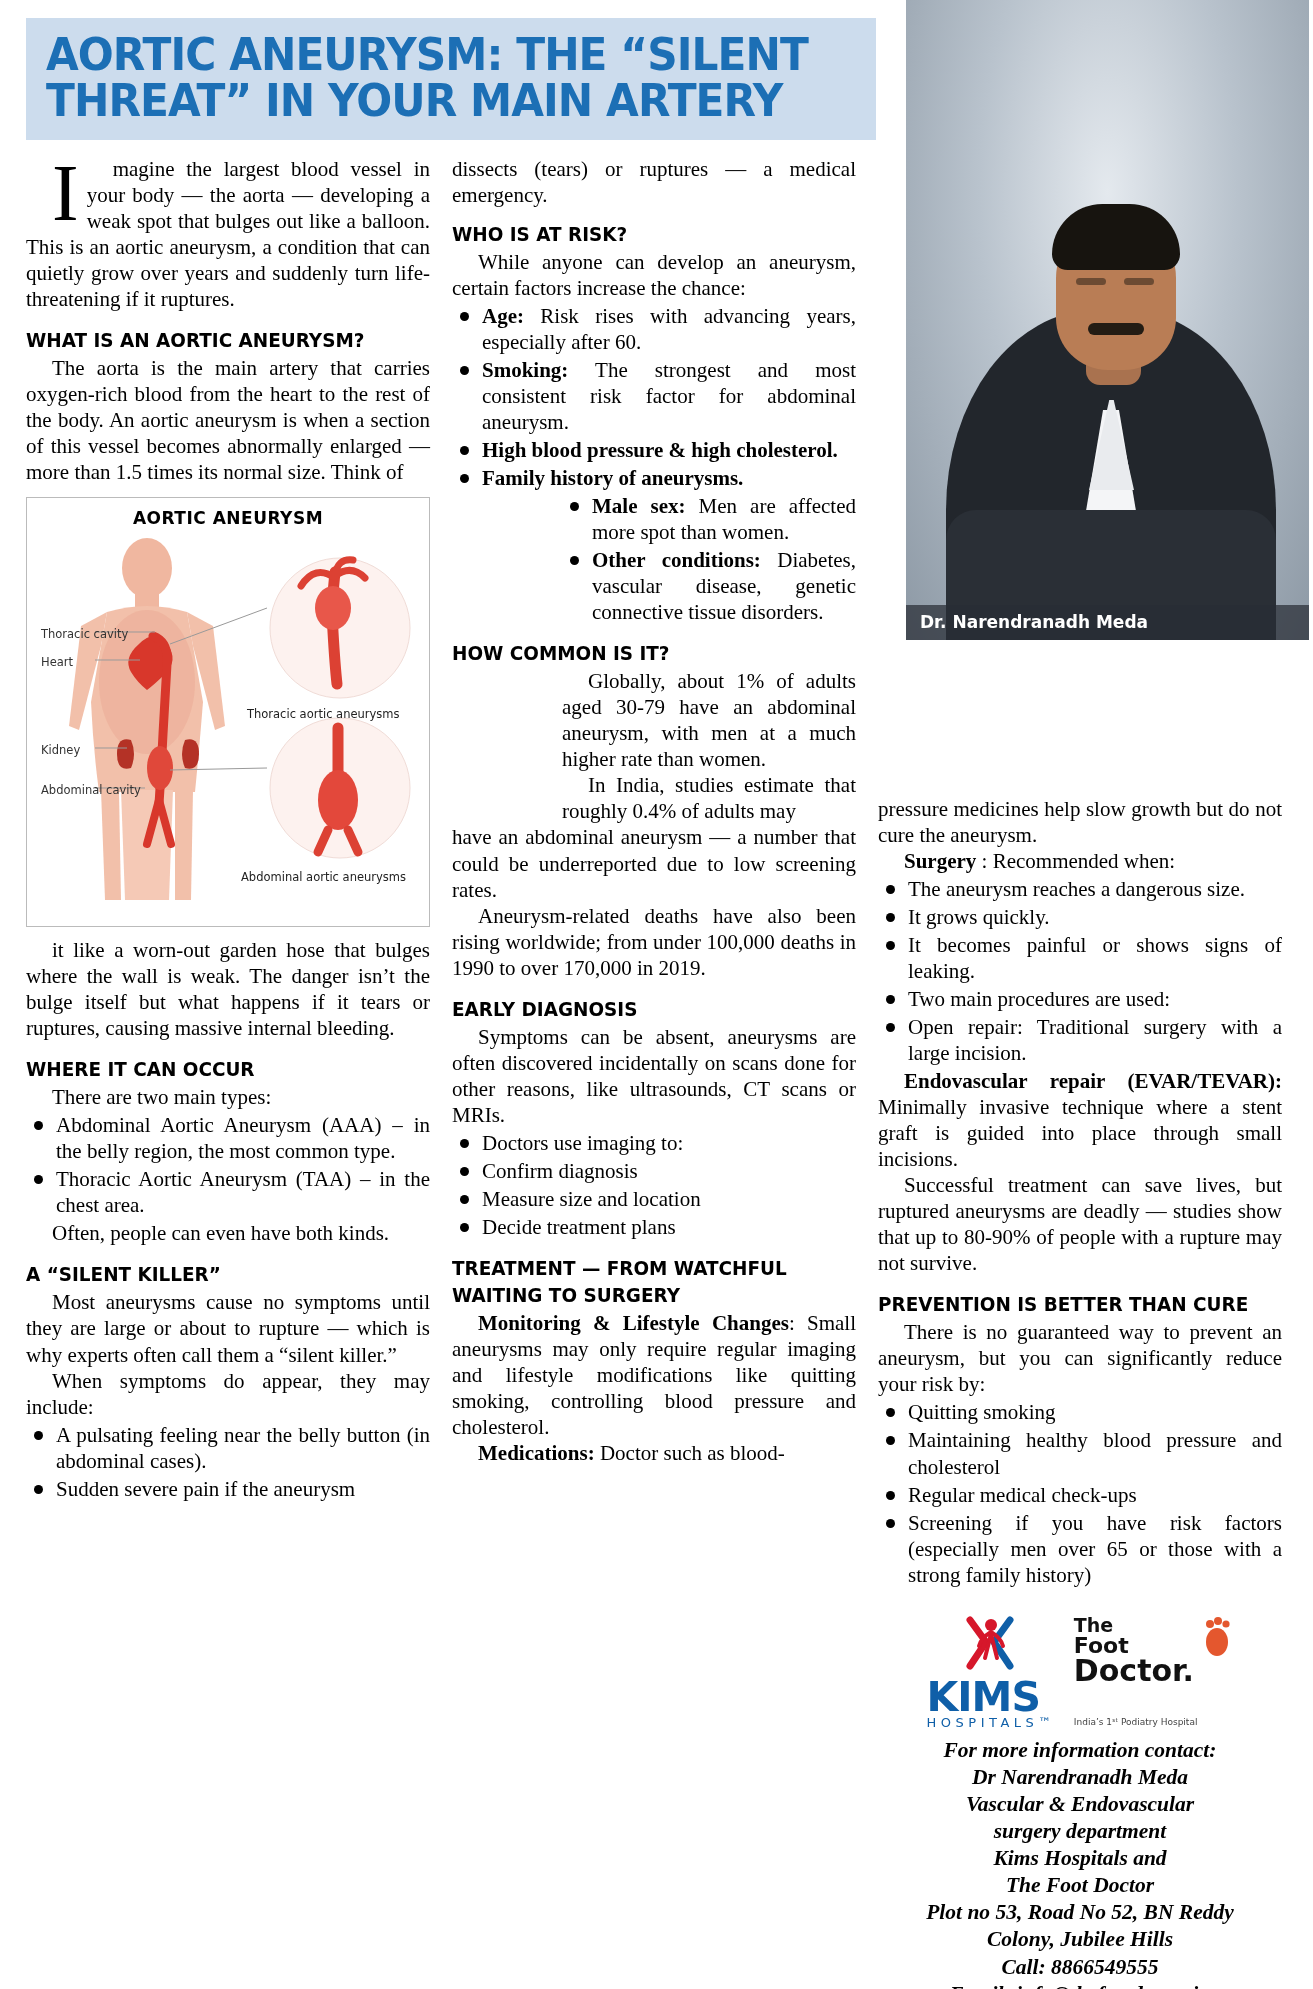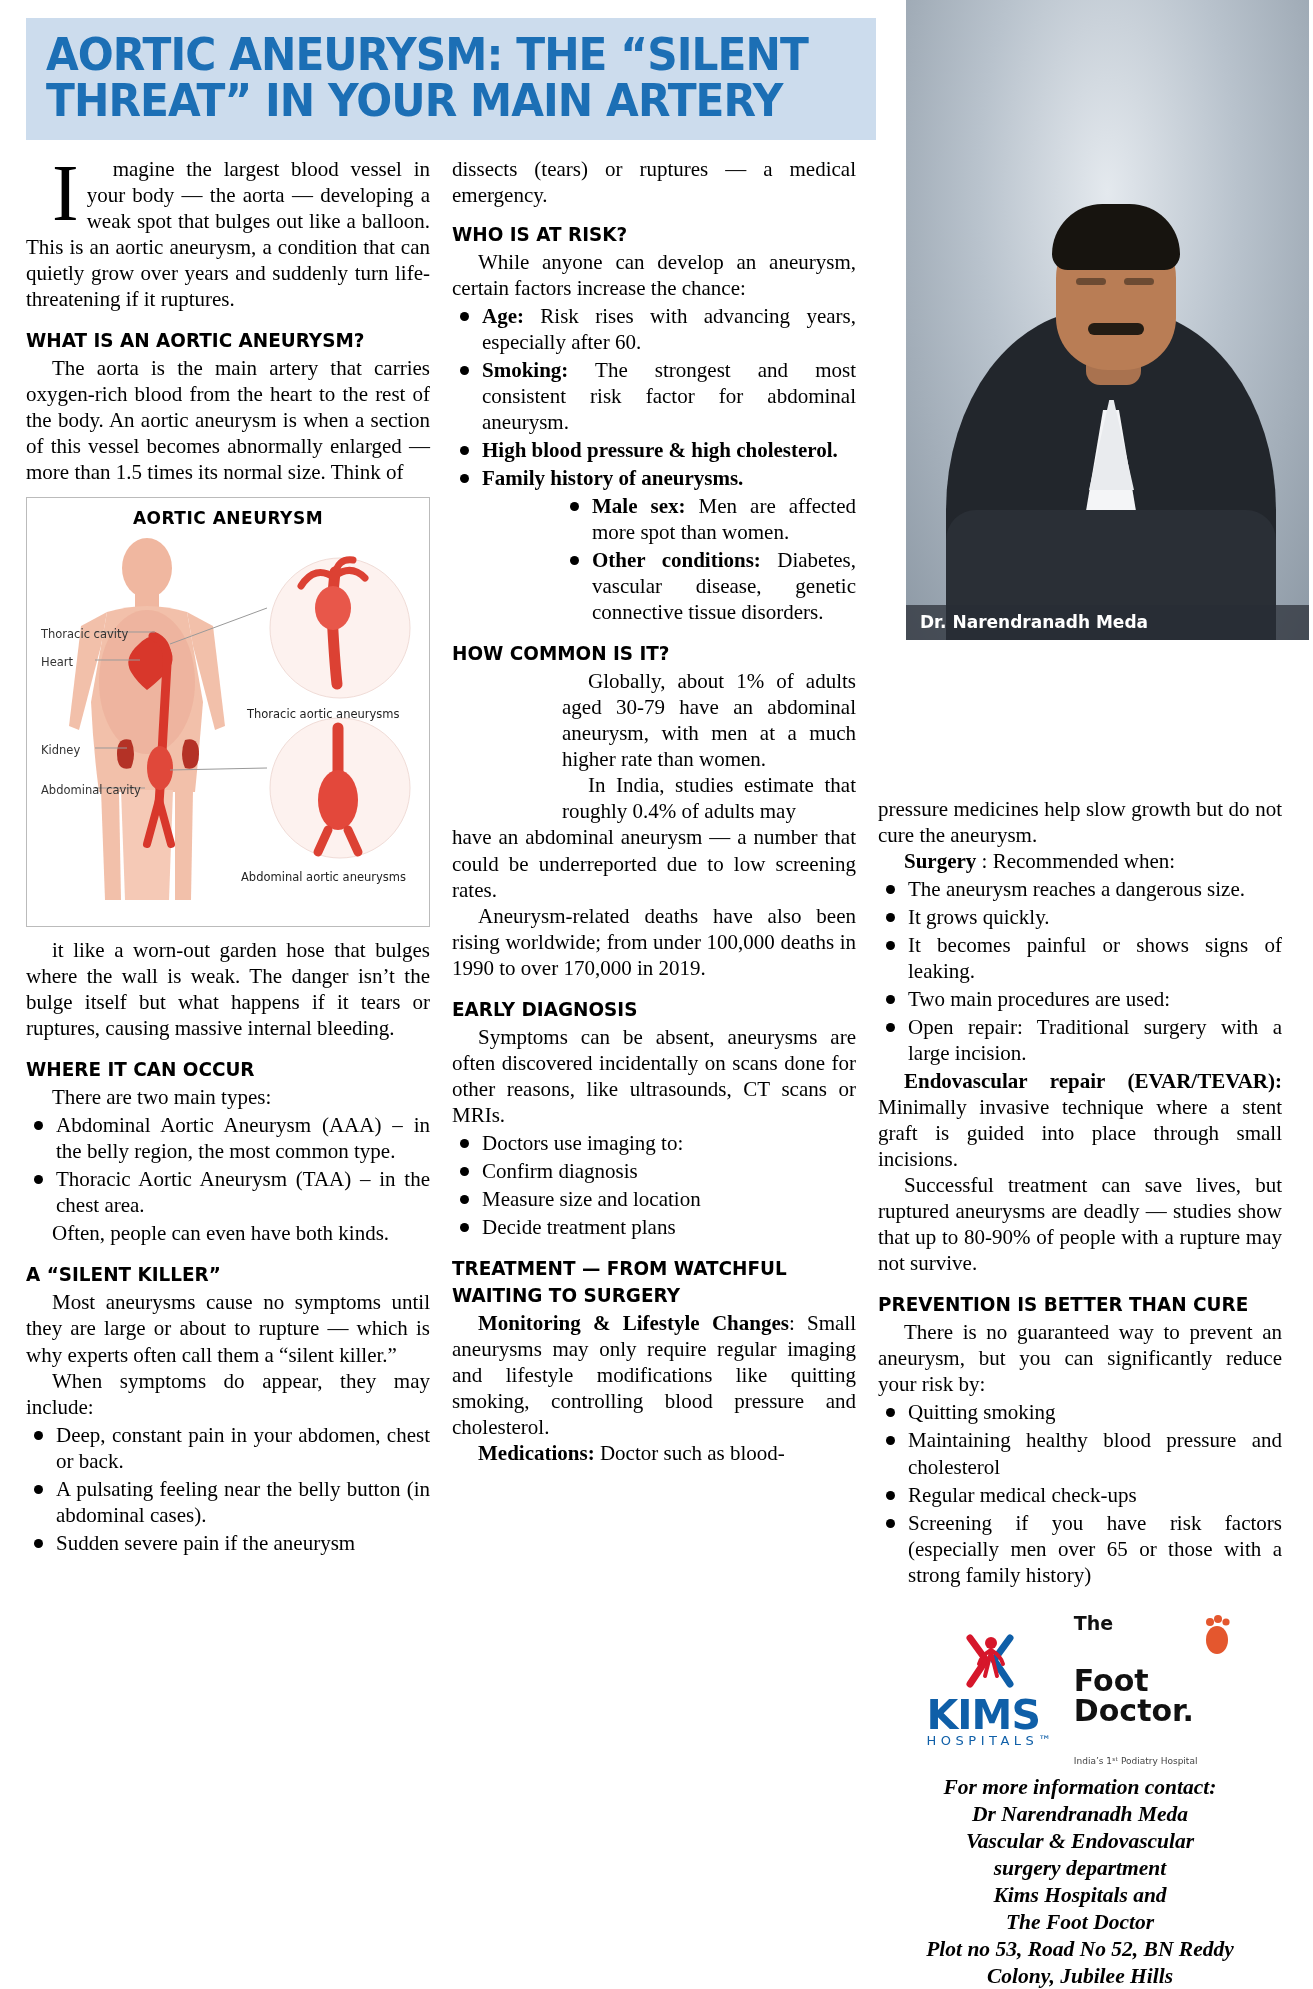--- a/index.html
+++ b/index.html
@@ -150,21 +150,21 @@
   .kims-mark { width:54px; height:58px; position:relative; }
   .kims-text { line-height:0.95; }
   .kims-name {
     font-family:"DejaVu Sans", sans-serif; font-weight:bold; font-size:41px; color:#0f5fa8; letter-spacing:-1px;
   }
   .kims-sub {
     font-family:"DejaVu Sans", sans-serif; font-size:13px; color:#0f5fa8; letter-spacing:4.5px;
   }
   .foot-doc { line-height:0.98; }
   .fd-the { font-family:"DejaVu Sans", sans-serif; font-weight:bold; font-size:19px; color:#111; }
-  .fd-foot { font-family:"DejaVu Sans", sans-serif; font-weight:bold; font-size:30px; color:#111;margin-top:34px; }
+  .fd-foot { font-family:"DejaVu Sans", sans-serif; font-weight:bold; font-size:22px; color:#111; }
   .fd-doctor { font-family:"DejaVu Sans", sans-serif; font-weight:bold; font-size:30px; color:#111; }
   .fd-tag { font-family:"DejaVu Sans", sans-serif; font-size:9px; color:#444;margin-top:32px; }
 
   .contact {
     text-align:center;
     font-family:"Liberation Serif", serif;
     font-style:italic;
     font-weight:bold;
     font-size:21.5px;
     line-height:1.26;
@@ -269,21 +269,20 @@
       <ul>
         <li>Abdominal Aortic Aneurysm (AAA) – in the belly region, the most common type.</li>
         <li>Thoracic Aortic Aneurysm (TAA) – in the chest area.</li>
       </ul>
       <p>Often, people can even have both kinds.</p>
 
       <h2 class="sec">A “SILENT KILLER”</h2>
       <p>Most aneurysms cause no symptoms until they are large or about to rupture — which is why experts often call them a “silent killer.”</p>
       <p>When symptoms do appear, they may include:</p>
       <ul>
-        <li>Deep, constant pain in your abdomen, chest or back.</li>
         <li>A pulsating feeling near the belly button (in abdominal cases).</li>
         <li>Sudden severe pain if the aneurysm</li>
       </ul>
     </div>
 
     <div class="col">
       <p style="text-indent:0; margin-top:0;">dissects (tears) or ruptures — a medical emergency.</p>
 
       <h2 class="sec" style="margin-top:14px;">WHO IS AT RISK?</h2>
       <p>While anyone can develop an aneurysm, certain factors increase the chance:</p>

